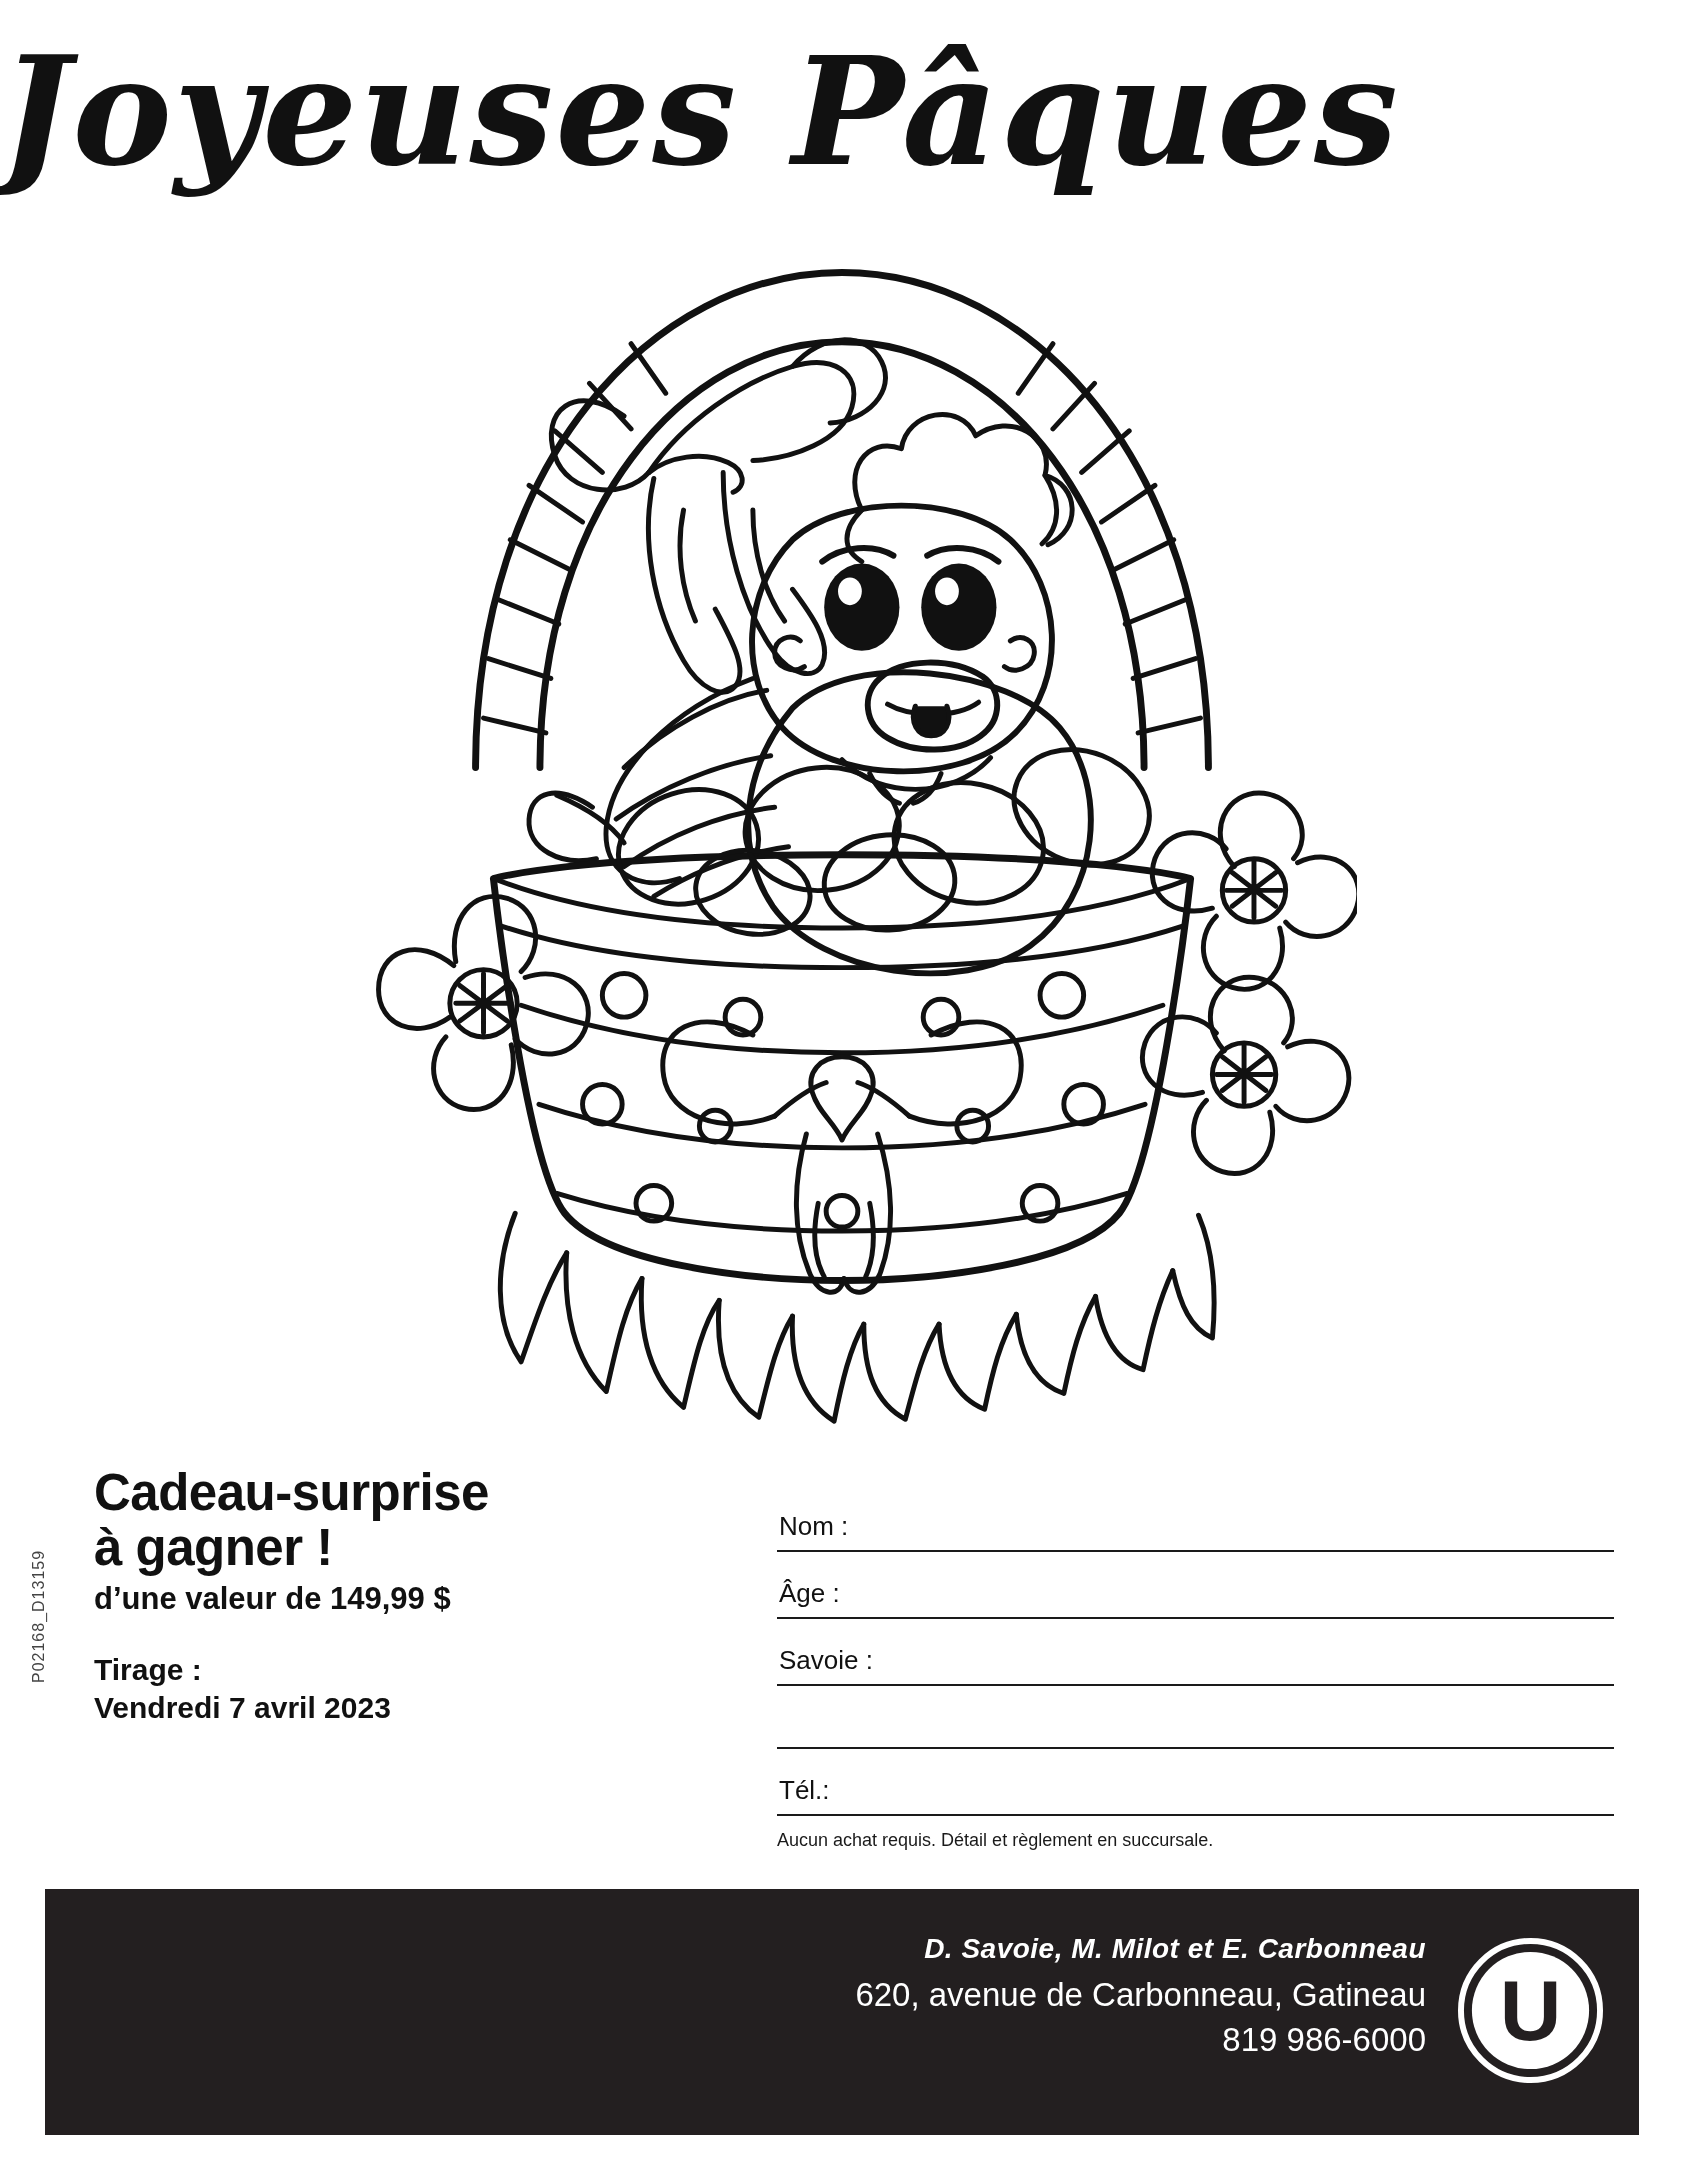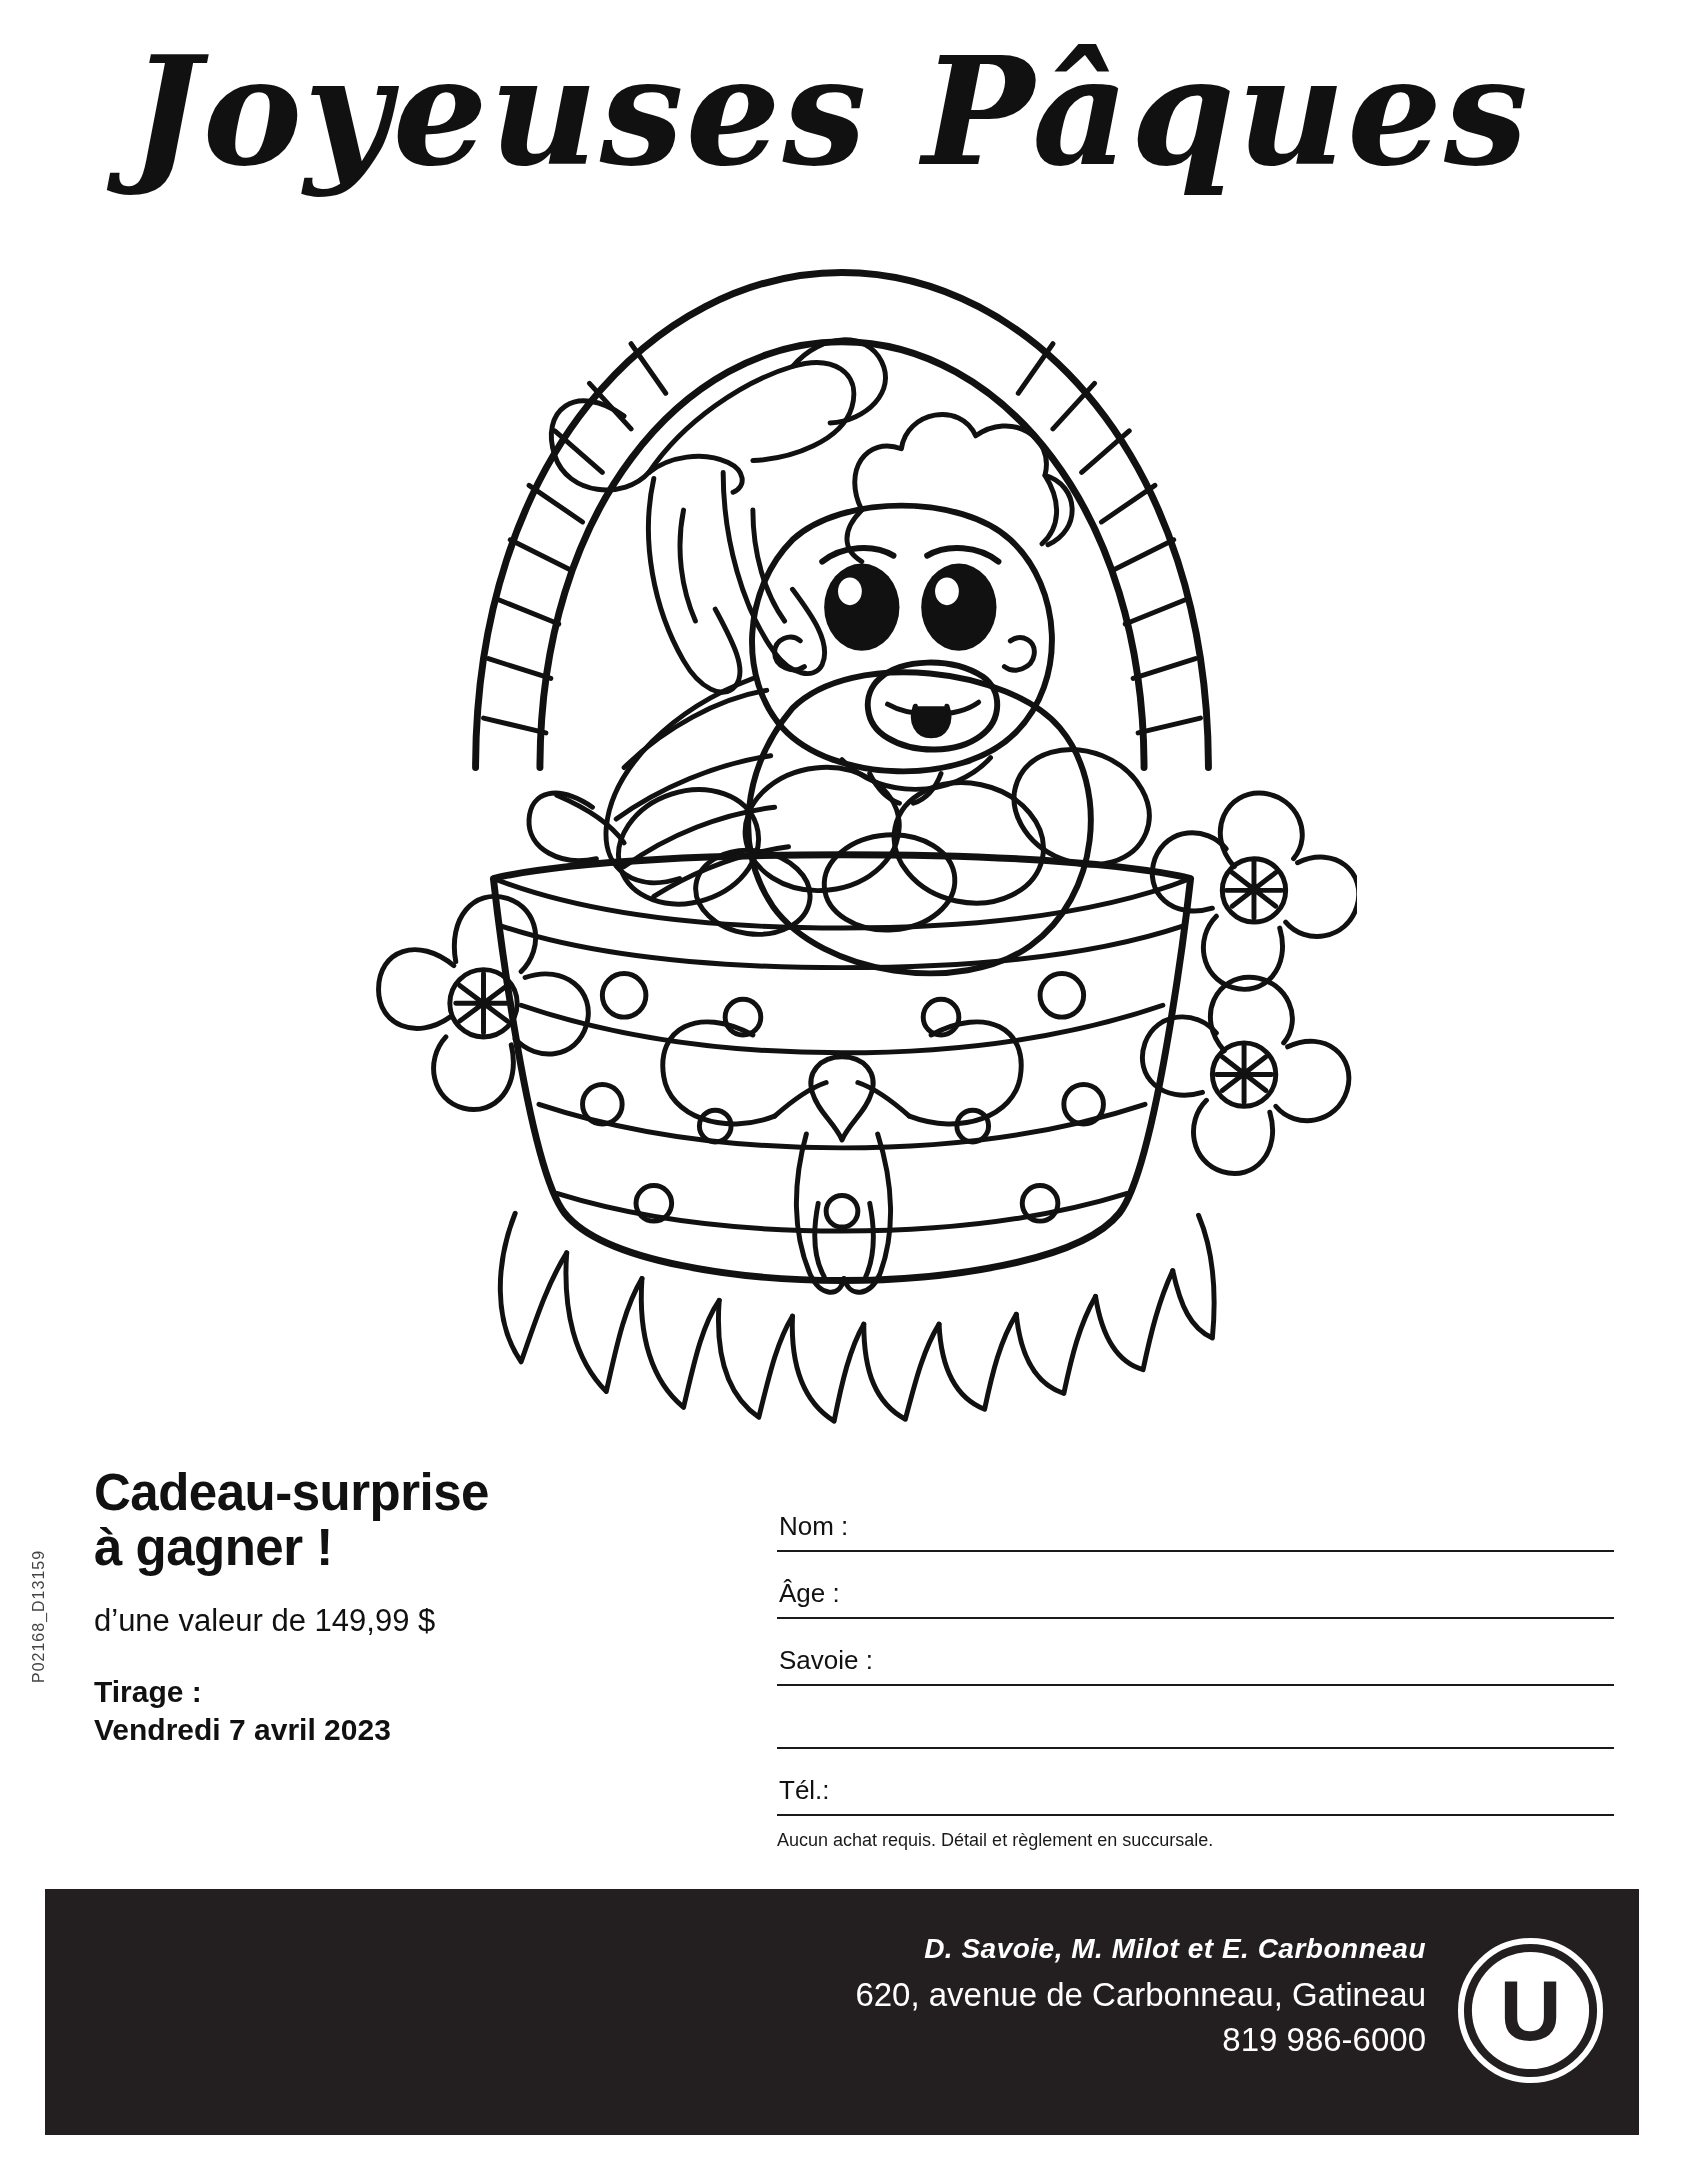--- a/index.html
+++ b/index.html
@@ -15,21 +15,21 @@
     color: #1a1a1a;
     overflow: hidden;
   }
 
   
   .title {
     position: absolute;
     top: 30px;
     left: 0;
     width: 1530px;
-    text-align: right;
+    text-align: left;
     font-family: "DejaVu Serif", serif;
     font-style: italic;
     font-weight: 700;
     font-size: 149px;
     letter-spacing: 2px;
     color: #111111;
     line-height: 1.1;
     white-space: nowrap;
   }
 
@@ -56,23 +56,23 @@
     text-align: left;
     color: #111111;
   }
   .promo-head {
     font-size: 51px;
     font-weight: 700;
     line-height: 1.08;
     letter-spacing: -0.5px;
   }
   .promo-value {
-    margin-top: 28px;
+    margin-top: 6px;
     font-size: 31px;
-    font-weight: 400;
+    font-weight: 700;
   }
   .promo-draw {
     margin-top: 34px;
     font-size: 30px;
     font-weight: 700;
     line-height: 1.25;
   }
   .promo-note {
     margin-top: 24px;
     font-size: 21px;

